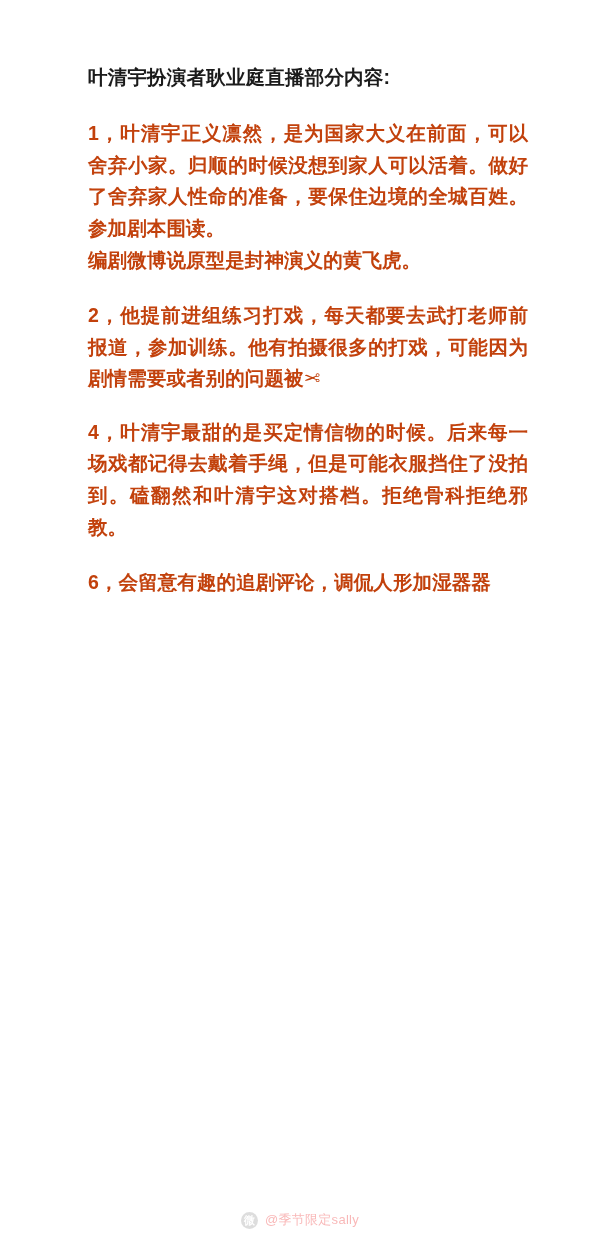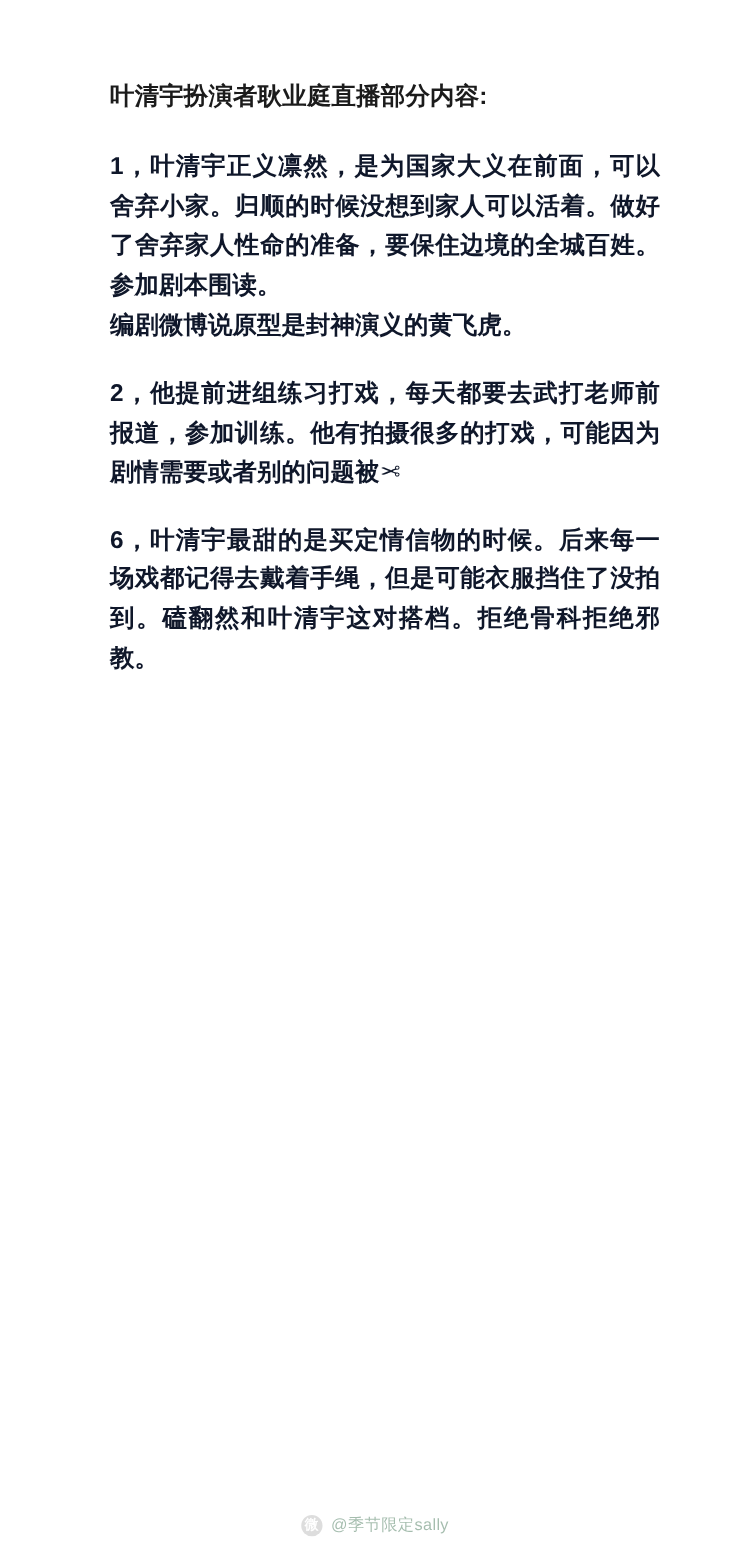--- a/index.html
+++ b/index.html
@@ -24,21 +24,21 @@
     font-size: 19.5px;
     line-height: 1.55;
     color: #1b1b1b;
     font-weight: 700;
     letter-spacing: 0.2px;
     margin: 0 0 26px 0;
   }
   .para {
     font-size: 19.5px;
     line-height: 1.62;
-    color: #0f172a;
+    color: #c2410c;
     font-weight: 700;
     letter-spacing: 0.1px;
     margin: 0 0 24px 0;
     text-align: justify;
     text-justify: inter-ideograph;
   }
   .para.tight {
     margin-bottom: 22px;
   }
   .scissors {
@@ -87,41 +87,42 @@
     display: inline-flex;
     align-items: center;
     justify-content: center;
     color: #ffffff;
     font-size: 11px;
     line-height: 1;
     font-weight: 700;
   }
   .footer-text {
     font-size: 13px;
-    color: #14532d;
+    color: #ef4444;
     letter-spacing: 0.3px;
   }
 </style>
 </head>
 <body>
 
 <div class="page">
 
   <div class="heading">叶清宇扮演者耿业庭直播部分内容:</div>
 
   <div class="para" style="white-space: pre-line;">1，叶清宇正义凛然，是为国家大义在前面，可以舍弃小家。归顺的时候没想到家人可以活着。做好了舍弃家人性命的准备，要保住边境的全城百姓。参加剧本围读。
 编剧微博说原型是封神演义的黄飞虎。</div>
 
   <div class="para tight">
     <span>2，他提前进组练习打戏，每天都要去武打老师前报道，参加训练。他有拍摄很多的打戏，可能因为剧情需要或者别的问题被</span><span class="scissors">✂</span>
   </div>
 
 
-  <div class="para">6，叶清宇最甜的是买定情信物的时候。后来每一场戏都记得去戴着手绳，但是可能衣服挡住了没拍到。磕翻然和叶清宇这对搭档。拒绝骨科拒绝邪教。</div>
+  <div class="para">4，叶清宇最甜的是买定情信物的时候。后来每一场戏都记得去戴着手绳，但是可能衣服挡住了没拍到。磕翻然和叶清宇这对搭档。拒绝骨科拒绝邪教。</div>
 
 
+  <div class="para">6，会留意有趣的追剧评论，调侃人形加湿器器</div>
 
   <div class="footer">
     <span class="weibo-icon">微</span>
     <span class="footer-text">@季节限定sally</span>
   </div>
 
 </div>
 
 </body></html>

